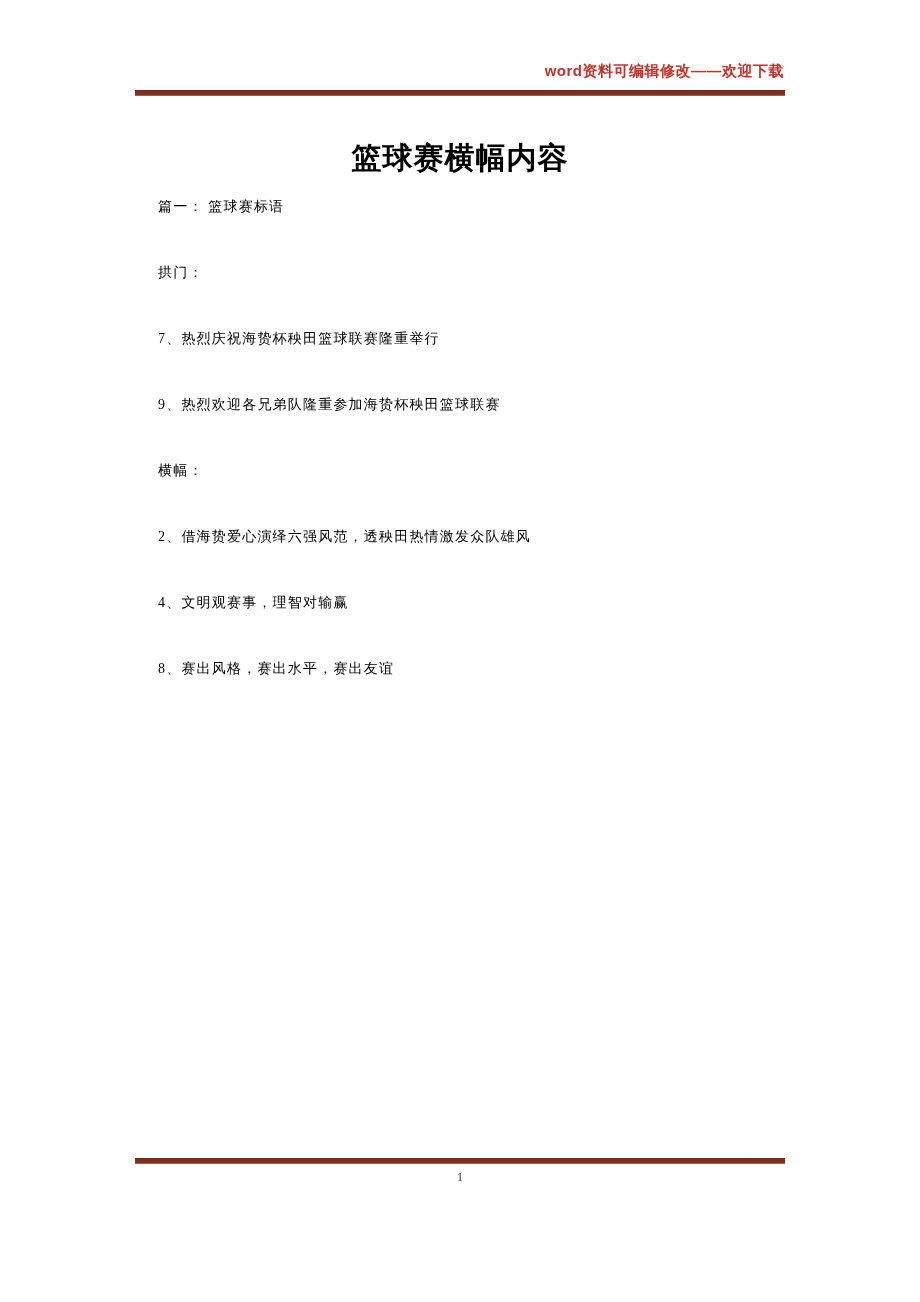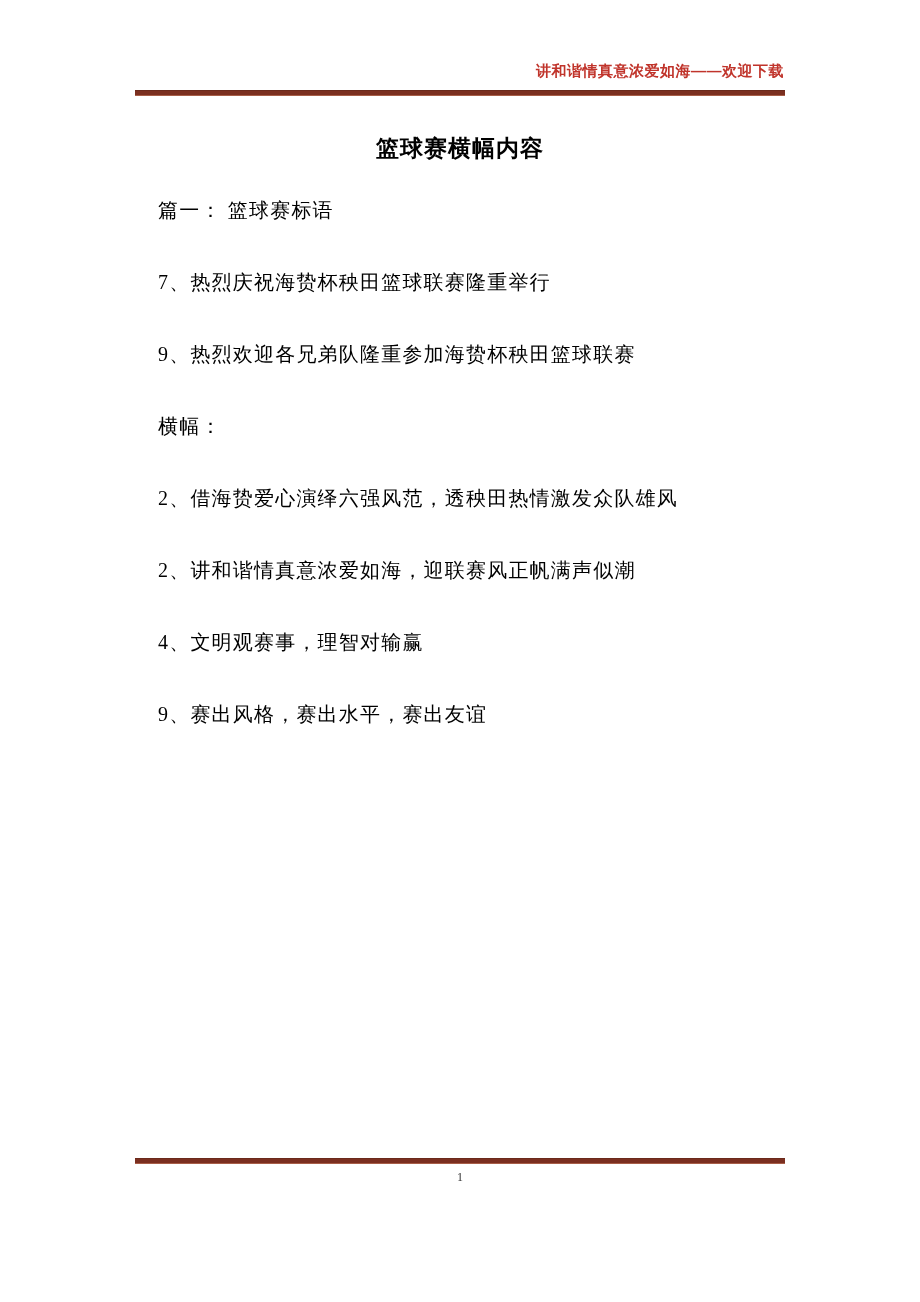--- a/index.html
+++ b/index.html
@@ -47,66 +47,66 @@
   .rule-bottom {
     top: 1158px;
   }
   .doc-title {
     position: absolute;
     top: 118px;
     left: 0;
     width: 920px;
     text-align: center;
     font-family: "Liberation Sans", "DejaVu Sans", sans-serif;
-    font-size: 23px;
+    font-size: 30px;
     font-weight: bold;
     letter-spacing: 1px;
   }
   .body-text {
     position: absolute;
     top: 200px;
     left: 158px;
     width: 620px;
   }
   .para {
-    font-size: 20px;
+    font-size: 14px;
     line-height: 1;
     margin: 0 0 52px 0;
     letter-spacing: 1.2px;
     white-space: nowrap;
   }
   .page-number {
     position: absolute;
     top: 1170px;
     left: 0;
     width: 920px;
     text-align: center;
     font-size: 12px;
     color: #333333;
   }
 </style>
 </head>
 <body>
 
 <div class="page">
 
-  <div class="header-note">讲和谐情真意浓爱如海——欢迎下载</div>
+  <div class="header-note">word资料可编辑修改——欢迎下载</div>
 
   <div class="rule rule-top"></div>
 
   <h1 class="doc-title">篮球赛横幅内容</h1>
 
   <div class="body-text">
     <p class="para">篇一： 篮球赛标语</p>
+    <p class="para">拱门：</p>
     <p class="para">7、热烈庆祝海贽杯秧田篮球联赛隆重举行</p>
     <p class="para">9、热烈欢迎各兄弟队隆重参加海贽杯秧田篮球联赛</p>
     <p class="para">横幅：</p>
     <p class="para">2、借海贽爱心演绎六强风范，透秧田热情激发众队雄风</p>
-    <p class="para">2、讲和谐情真意浓爱如海，迎联赛风正帆满声似潮</p>
     <p class="para">4、文明观赛事，理智对输赢</p>
-    <p class="para">9、赛出风格，赛出水平，赛出友谊</p>
+    <p class="para">8、赛出风格，赛出水平，赛出友谊</p>
   </div>
 
   <div class="rule rule-bottom"></div>
 
   <div class="page-number">1</div>
 
 </div>
 
 </body></html>

